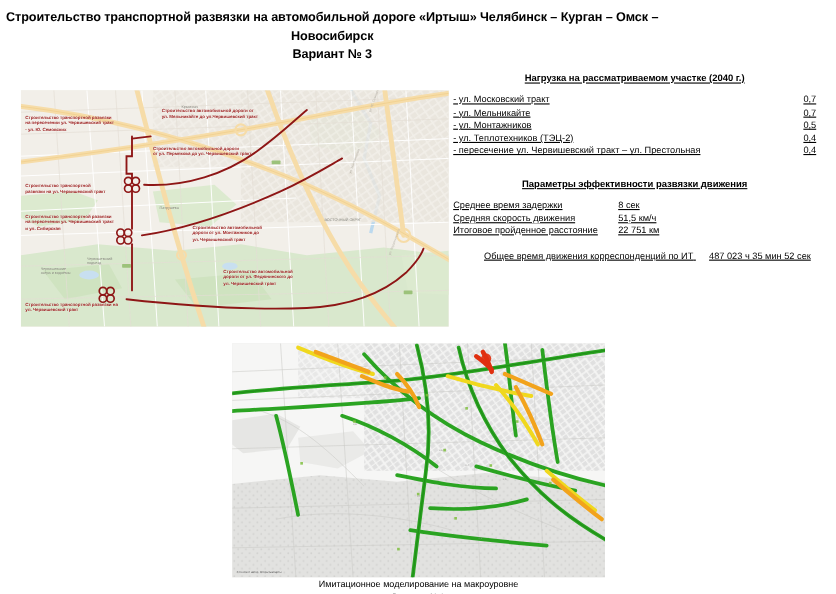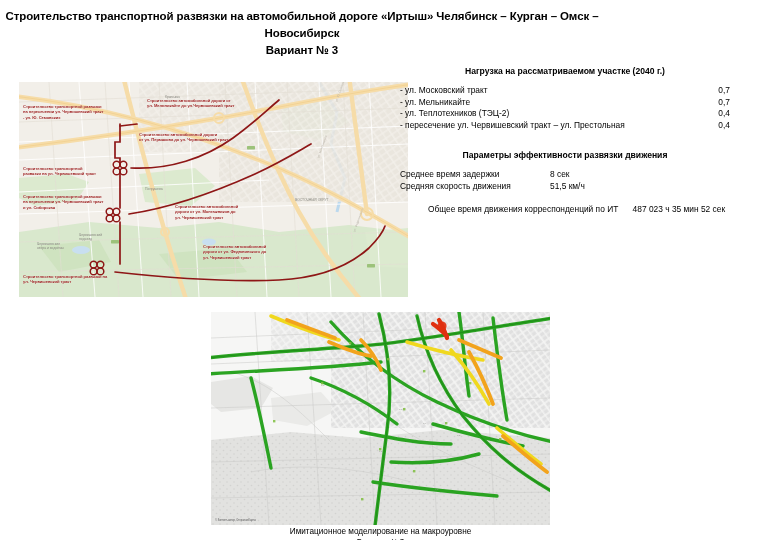--- a/index.html
+++ b/index.html
@@ -47,22 +47,23 @@
     font-weight: bold;
     line-height: 5.4px;
     letter-spacing: -0.05px;
     white-space: pre-line;
     text-shadow: 0 0 1px rgba(255,255,255,0.85);
   }
 
   
   #right-col {
     position: absolute;
-    left: 400px; top: 66px;
+    left: 412px; top: 66px;
     width: 330px;
+    text-decoration: underline;
   }
   .sec-head {
     font-size: 8.6px;
     font-weight: bold;
     color: #000;
     text-align: center;
     margin-bottom: 9px;
   }
   .load-table { width: 100%; border-collapse: collapse; }
   .load-table td {
@@ -288,20 +289,24 @@
     <tbody>
       <tr>
         <td>- ул. Московский тракт</td>
         <td class="val">0,7</td>
       </tr>
       <tr>
         <td>- ул. Мельникайте</td>
         <td class="val">0,7</td>
       </tr>
       <tr>
+        <td>- ул. Монтажников</td>
+        <td class="val">0,5</td>
+      </tr>
+      <tr>
         <td>- ул. Теплотехников (ТЭЦ-2)</td>
         <td class="val">0,4</td>
       </tr>
       <tr>
         <td>- пересечение ул. Червишевский тракт – ул. Престольная</td>
         <td class="val">0,4</td>
       </tr>
     </tbody>
   </table>
 
@@ -311,20 +316,24 @@
 
   <table class="param-table">
     <tbody>
       <tr>
         <td class="pval">Среднее время задержки</td>
         <td>8 сек</td>
       </tr>
       <tr>
         <td class="pval">Средняя скорость движения</td>
         <td>51,5 км/ч</td>
+      </tr>
+      <tr>
+        <td class="pval">Итоговое пройденное расстояние</td>
+        <td>22 751 км</td>
       </tr>
     </tbody>
   </table>
 
   <div class="gap-md"></div>
 
   <div id="total-row">
     <span>Общее время движения корреспонденций по ИТ</span>
     <span class="tval">487 023 ч 35 мин 52 сек</span>
   </div>

